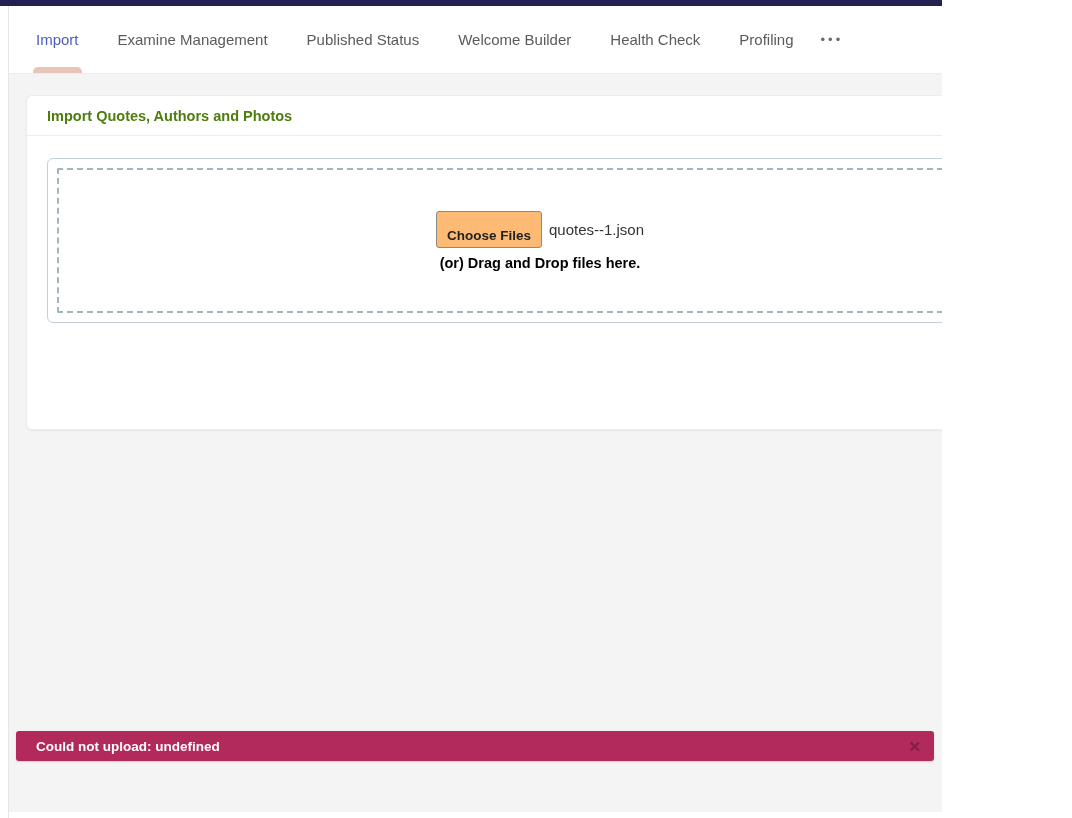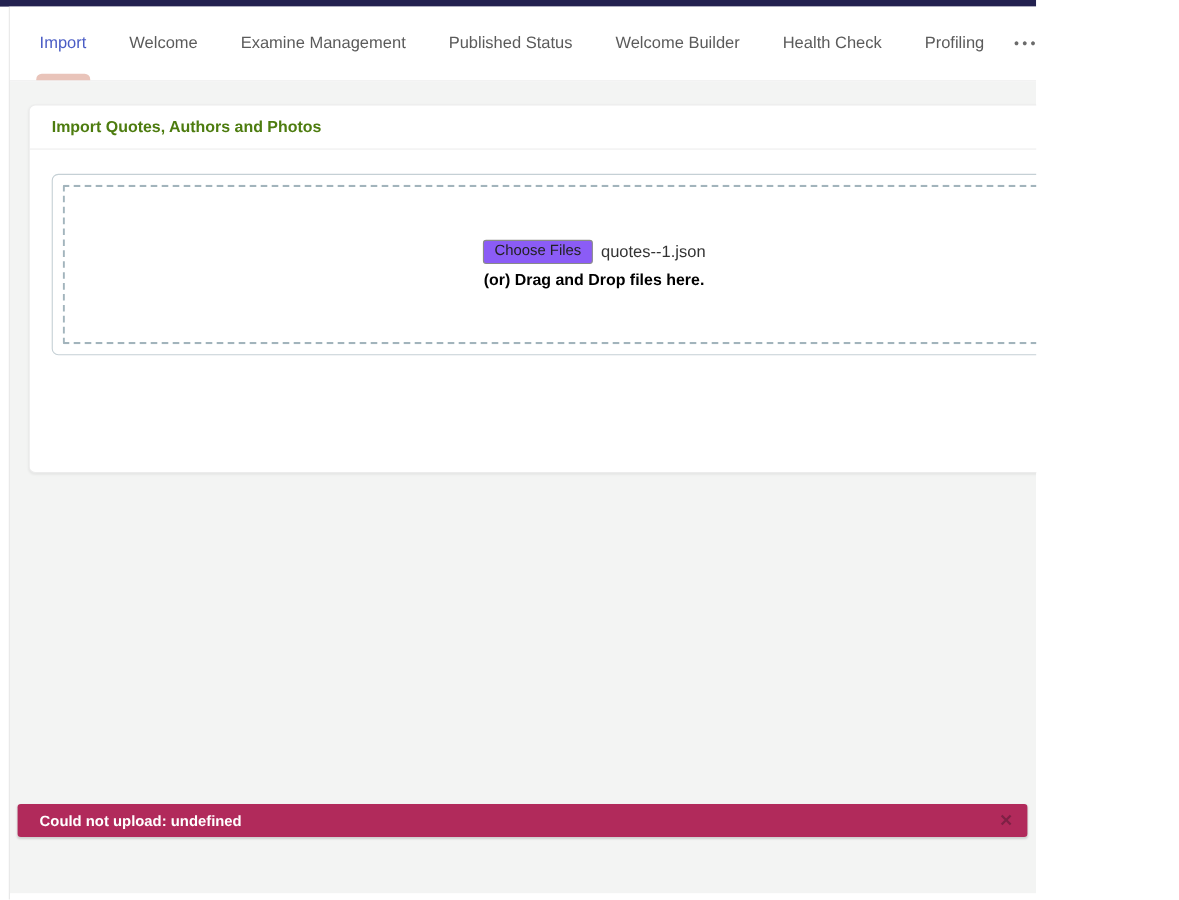--- a/index.html
+++ b/index.html
@@ -122,25 +122,26 @@
     display: flex;
     align-items: center;
     gap: 7px;
     font-size: 15px;
     color: #333333;
   }
   .choose-btn {
     font-family: "Liberation Sans", sans-serif;
     font-size: 13.5px;
     color: #222222;
-    background: #8b5cf6;
+    background: #fdba74;
     border: 1px solid #8a8a8a;
     border-radius: 3px;
-    padding: 1px 10px 4px;
-    cursor: pointer;
+    padding: 16px 10px 4px;
+    cursor: pointer;
+    font-weight: bold;
   }
   .drag-text {
     font-weight: bold;
     font-size: 14.5px;
     color: #000000;
   }
 
   .upload-btn {
     position: absolute;
     right: 20px; bottom: 22px;
@@ -186,23 +187,20 @@
 
 <div id="stage">
 
   <div class="topbar"></div>
   <div class="left-divider"></div>
 
   <div class="tabbar">
     <div class="tab active">
       <span>Import</span>
       <span class="tab-underline"></span>
-    </div>
-    <div class="tab">
-      <span>Welcome</span>
     </div>
     <div class="tab">
       <span>Examine Management</span>
     </div>
     <div class="tab">
       <span>Published Status</span>
     </div>
     <div class="tab">
       <span>Welcome Builder</span>
     </div>

